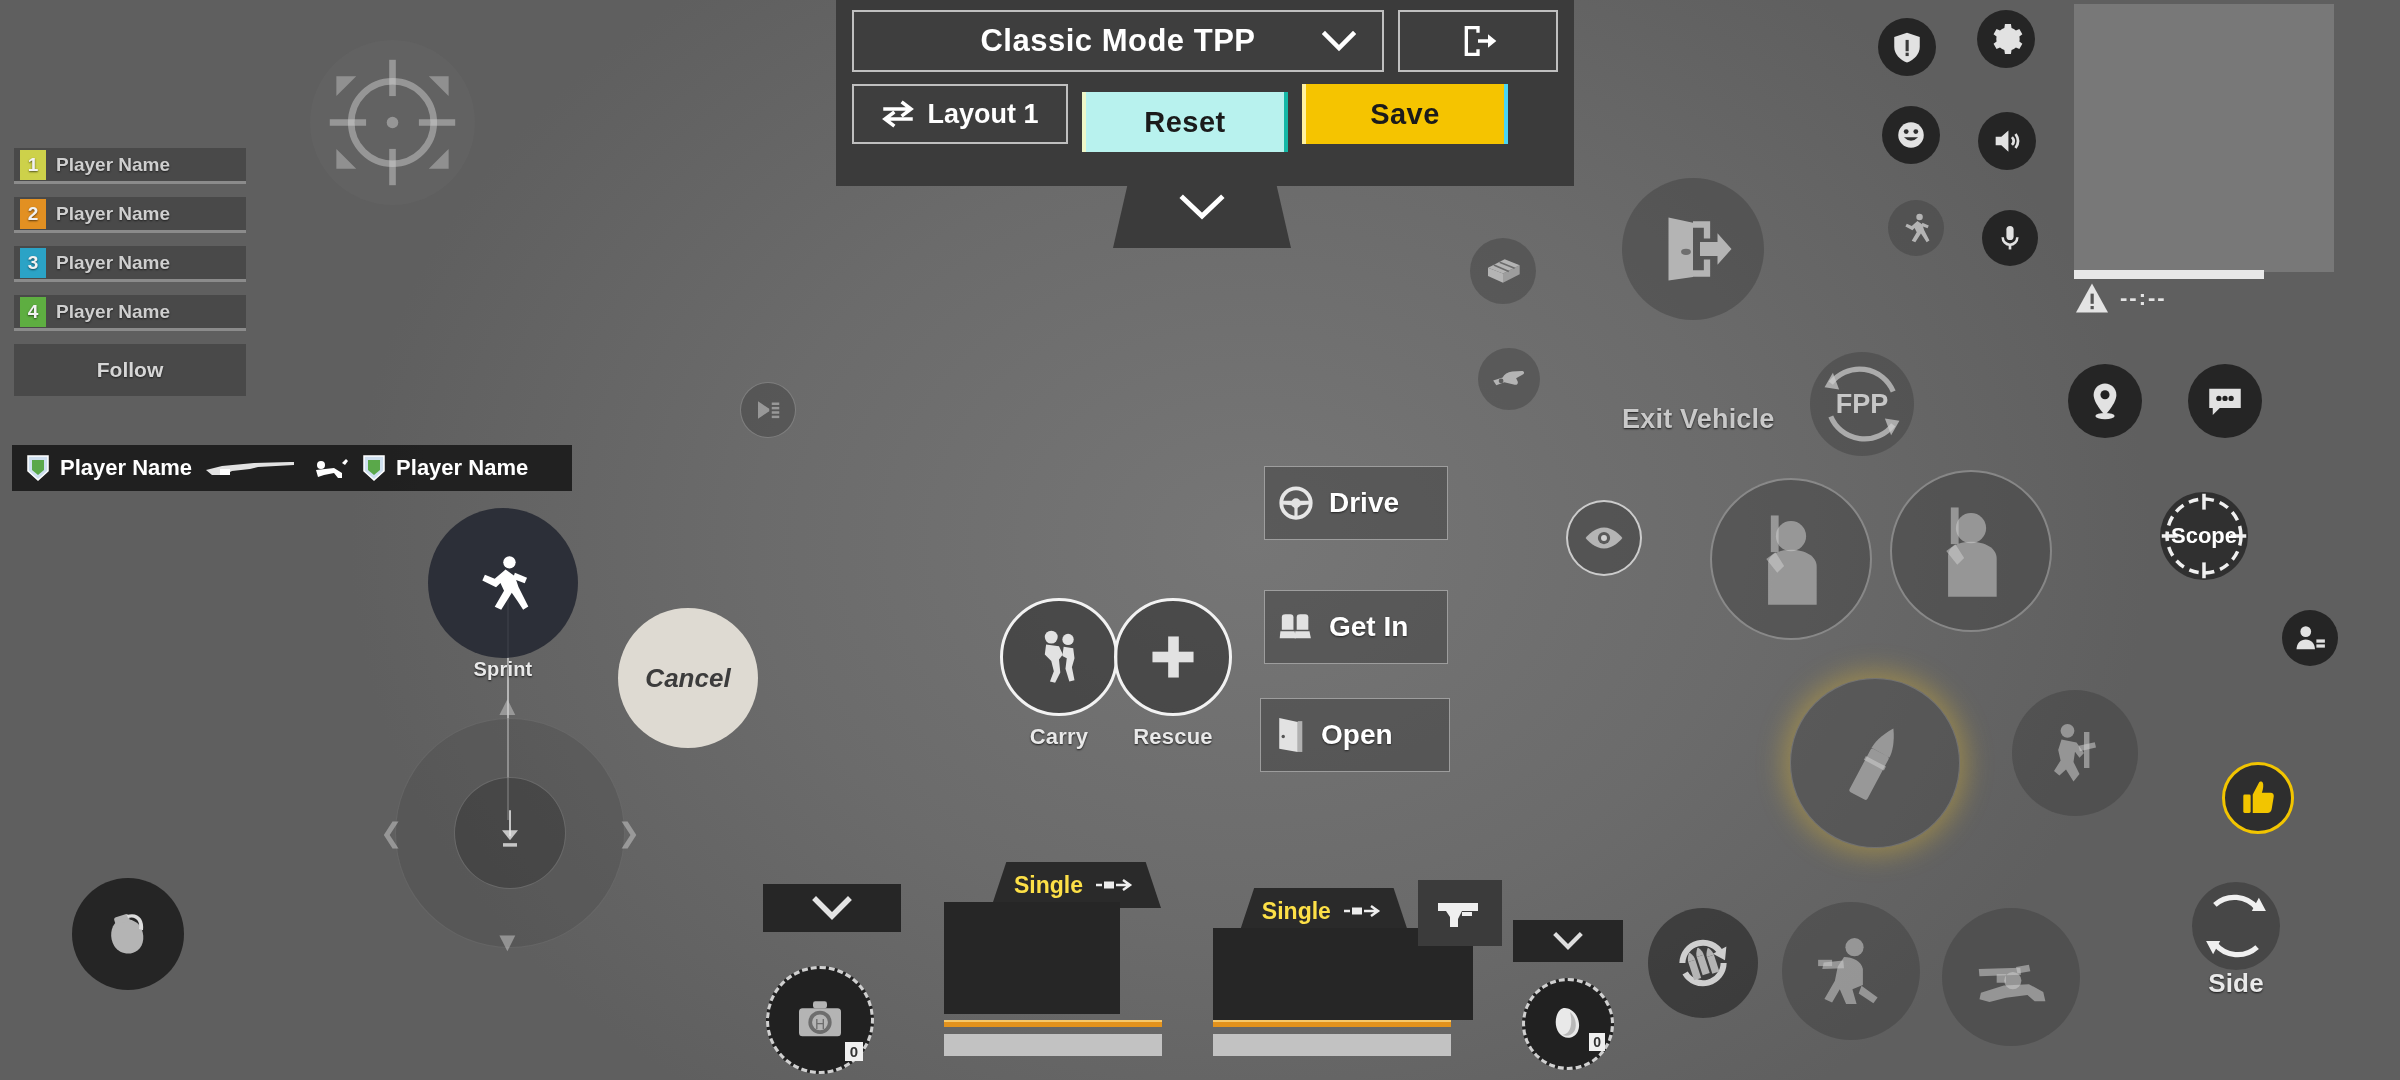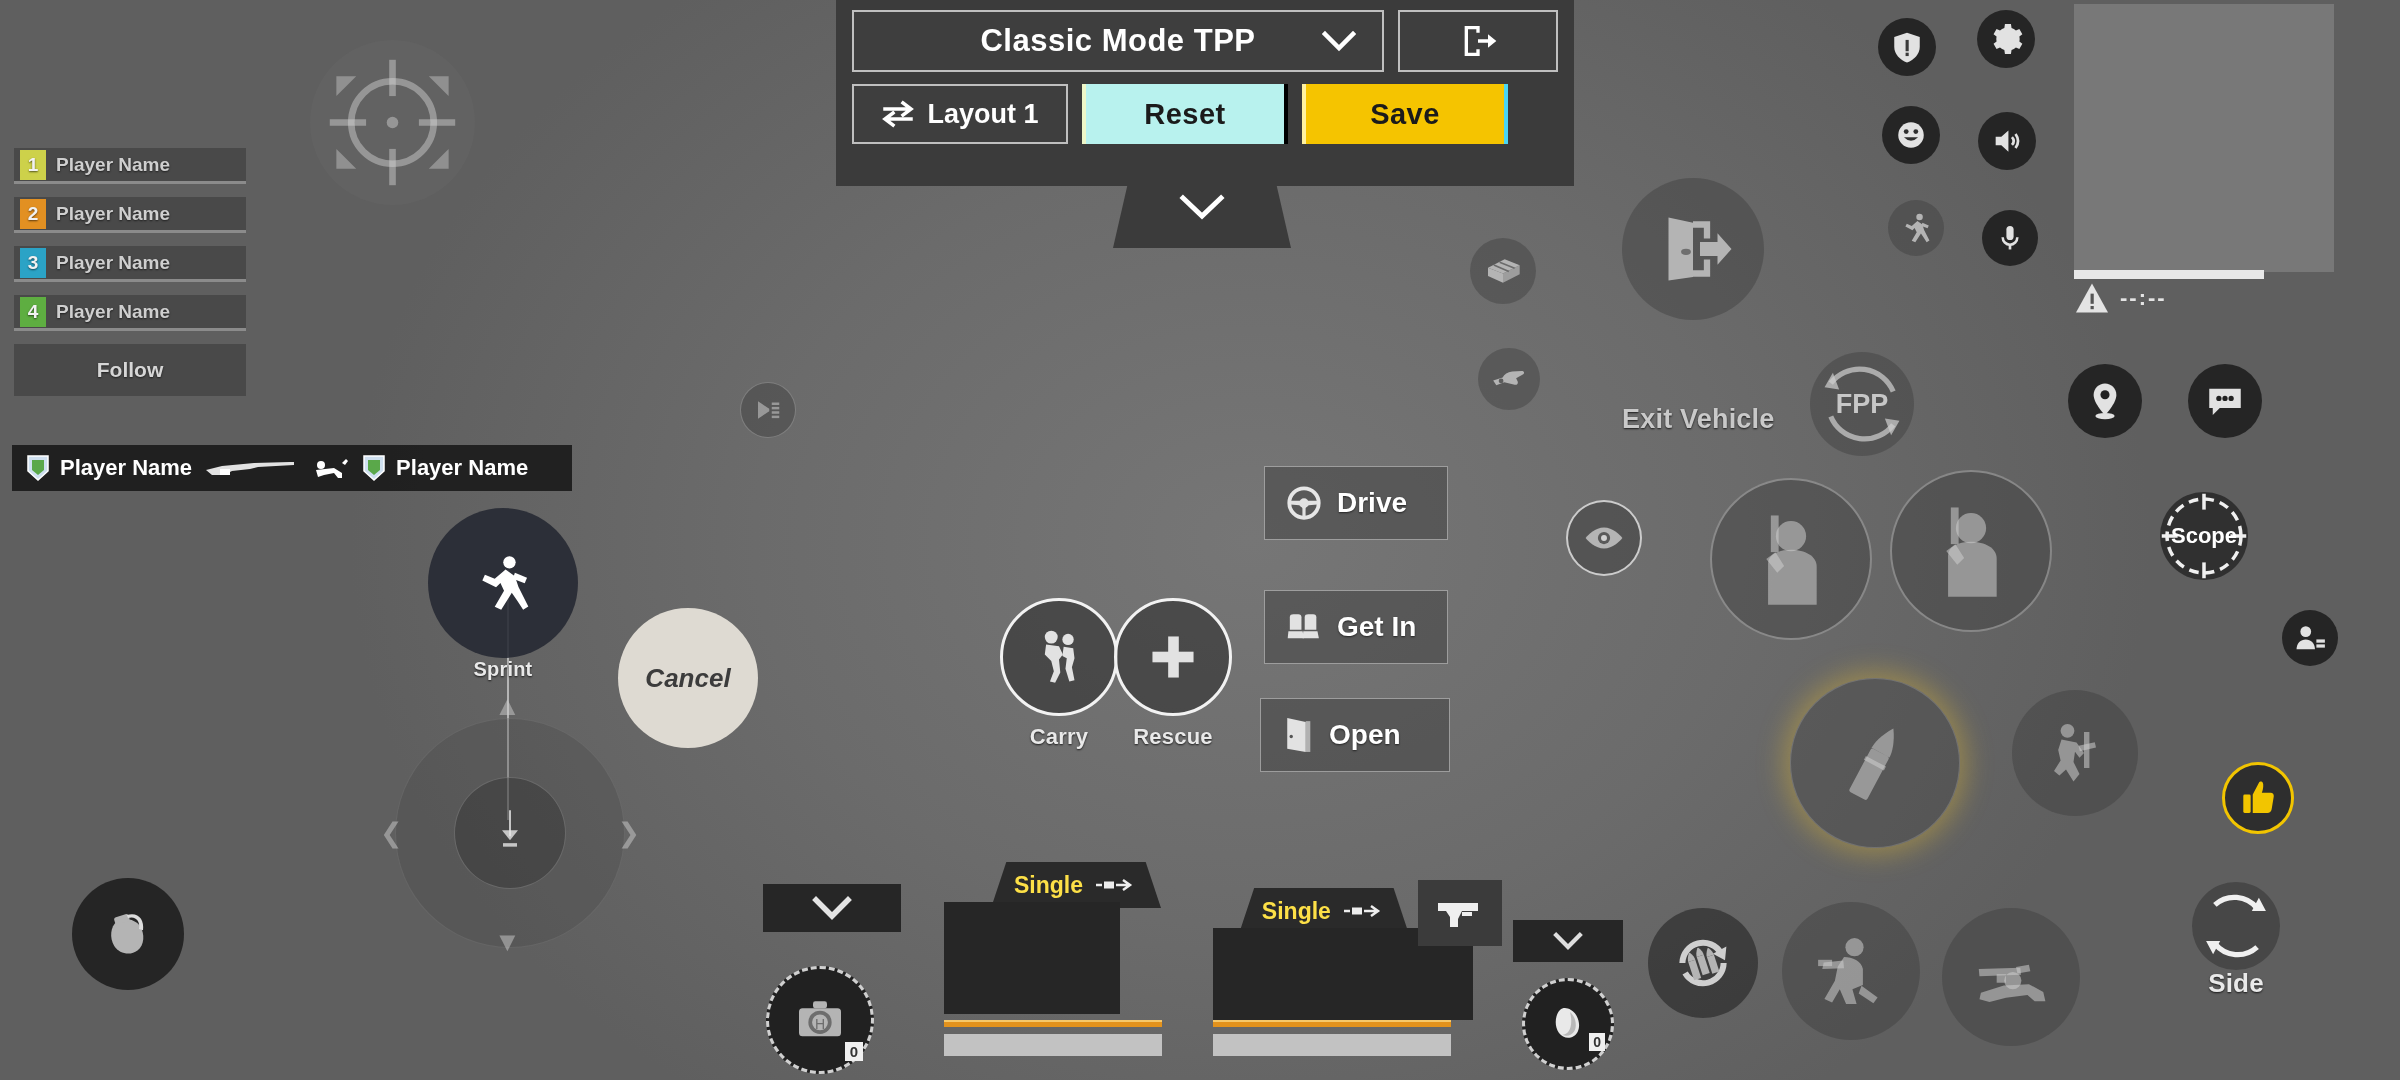--- a/index.html
+++ b/index.html
@@ -74,21 +74,21 @@
     border: 2px solid #bfbfbf; background: #3e3e3e;
     display: flex; align-items: center; justify-content: center; gap: 12px;
     color: #ffffff; font-size: 27px; font-weight: bold;
   }
   .tb-reset, .tb-save {
     width: 206px; height: 60px;
     display: flex; align-items: center; justify-content: center;
     font-size: 29px; font-weight: bold; color: #1b1b1b;
     letter-spacing: .5px;
   }
-  .tb-reset { background: #b8f2ee; border-left: 4px solid #eef7c8; border-right: 4px solid #000000; }
+  .tb-reset { background: #b8f2ee; border-left: 4px solid #eef7c8; border-right: 4px solid #14b8a6; margin-top: 8px; }
   .tb-save  { background: #f5c400; border-left: 4px solid #fff2a0; border-right: 4px solid #4ad6f2; }
   #toolbar-tab {
     position: absolute; left: 1113px; top: 186px;
     width: 178px; height: 62px;
     background: #3b3b3b;
     clip-path: polygon(8% 0, 92% 0, 100% 100%, 0% 100%);
     display: flex; align-items: flex-start; justify-content: center;
     padding-top: 6px;
   }
 
@@ -127,21 +127,21 @@
     padding: 0 14px;
   }
   #killfeed .kf-name { font-size: 22px; font-weight: bold; color: #ffffff; }
 
   
   .rectbtn {
     position: absolute;
     border: 1px solid rgba(215,215,215,0.55);
     background: rgba(62,62,62,0.50);
     display: flex; align-items: center; gap: 14px;
-    padding-left: 20px;
+    padding-left: 12px;
     color: #ffffff; font-size: 28px; font-weight: bold;
     text-shadow: 0 1px 2px rgba(0,0,0,.6);
   }
 
   
   .wslot { position: absolute; }
   .wslot .tab {
     position: absolute; left: 50%; transform: translateX(-50%);
     top: 0; width: 170px; height: 46px;
     background: #2a2a2a;

